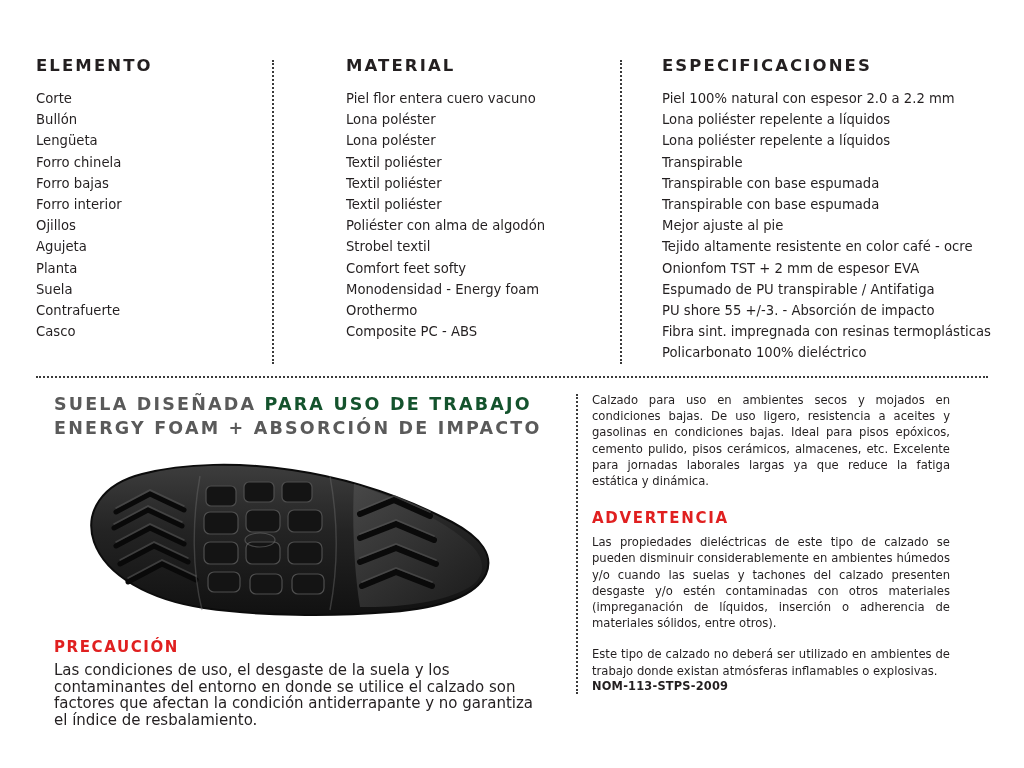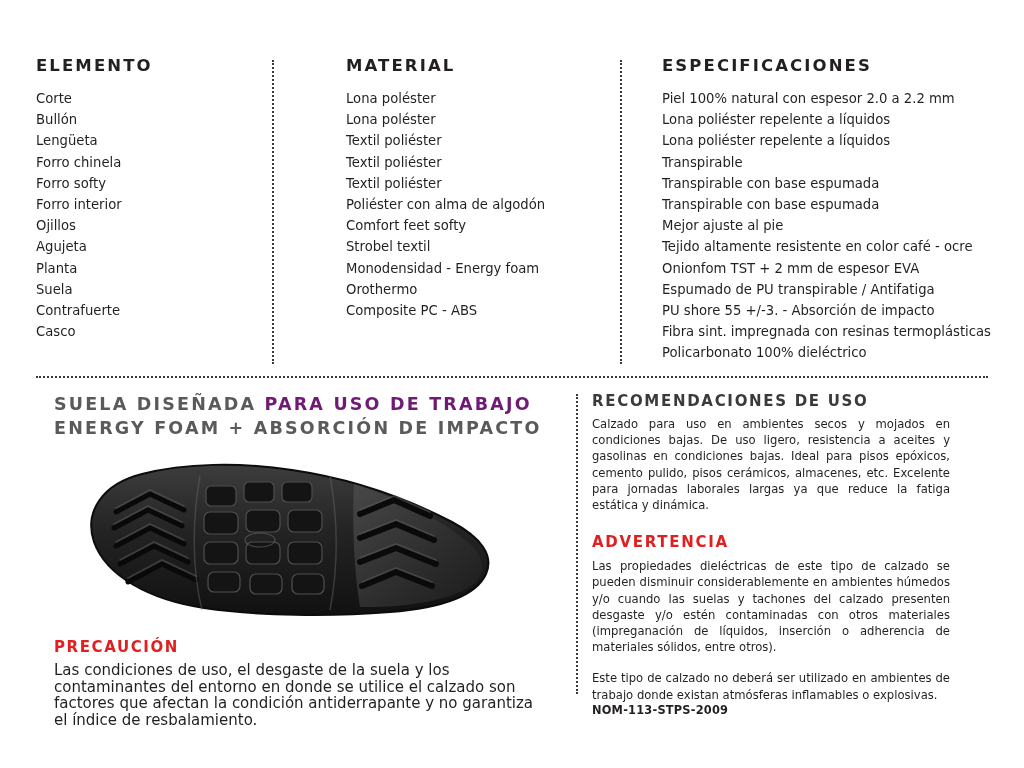--- a/index.html
+++ b/index.html
@@ -98,21 +98,21 @@
     width: 500px;
   }
   .sole-title {
     font-size: 17.5px;
     letter-spacing: 2.2px;
     font-weight: 700;
     line-height: 24px;
     color: #5a5a5a;
     margin: 0;
   }
-  .sole-title .hl { color: #701a75; }
+  .sole-title .hl { color: #14532d; }
 
   .sole-img-wrap {
     position: relative;
     margin-top: 10px;
     width: 470px;
     height: 180px;
   }
 
   .precaucion-title {
     color: #e02020;
@@ -187,40 +187,41 @@
 
     <div class="col-divider d1"></div>
     <div class="col-divider d2"></div>
 
     <div class="spec-col col-elemento">
       <div class="spec-head">ELEMENTO</div>
       <div class="spec-item">Corte</div>
       <div class="spec-item">Bullón</div>
       <div class="spec-item">Lengüeta</div>
       <div class="spec-item">Forro chinela</div>
-      <div class="spec-item">Forro softy</div>
+      <div class="spec-item">Forro bajas</div>
       <div class="spec-item">Forro interior</div>
       <div class="spec-item">Ojillos</div>
       <div class="spec-item">Agujeta</div>
       <div class="spec-item">Planta</div>
       <div class="spec-item">Suela</div>
       <div class="spec-item">Contrafuerte</div>
       <div class="spec-item">Casco</div>
     </div>
 
     <div class="spec-col col-material">
       <div class="spec-head">MATERIAL</div>
+      <div class="spec-item">Piel flor entera cuero vacuno</div>
       <div class="spec-item">Lona poléster</div>
       <div class="spec-item">Lona poléster</div>
       <div class="spec-item">Textil poliéster</div>
       <div class="spec-item">Textil poliéster</div>
       <div class="spec-item">Textil poliéster</div>
       <div class="spec-item">Poliéster con alma de algodón</div>
+      <div class="spec-item">Strobel textil</div>
       <div class="spec-item">Comfort feet softy</div>
-      <div class="spec-item">Strobel textil</div>
       <div class="spec-item">Monodensidad - Energy foam</div>
       <div class="spec-item">Orothermo</div>
       <div class="spec-item">Composite PC - ABS</div>
     </div>
 
     <div class="spec-col col-espec">
       <div class="spec-head">ESPECIFICACIONES</div>
       <div class="spec-item">Piel 100% natural con espesor 2.0 a 2.2 mm</div>
       <div class="spec-item">Lona poliéster repelente a líquidos</div>
       <div class="spec-item">Lona poliéster repelente a líquidos</div>
@@ -319,21 +320,20 @@
 
           <ellipse cx="206" cy="90" rx="15" ry="7" fill="none" stroke="#777" stroke-width="1.2" opacity="0.5"></ellipse>
         </svg>
       </div>
 
       <div class="precaucion-title">PRECAUCIÓN</div>
       <div class="precaucion-text">Las condiciones de uso, el desgaste de la suela y los contaminantes del entorno en donde se utilice el calzado son factores que afectan la condición antiderrapante y no garantiza el índice de resbalamiento.</div>
     </div>
 
     <div class="right-block">
-      <div class="reco-title">RECOMENDACIONES DE USO</div>
       <div class="reco-text">Calzado para uso en ambientes secos y mojados en condiciones bajas. De uso ligero, resistencia a aceites y gasolinas en condiciones bajas. Ideal para pisos epóxicos, cemento pulido, pisos cerámicos, almacenes, etc.  Excelente para jornadas laborales largas ya que reduce la fatiga estática y dinámica.</div>
 
       <div class="advert-title">ADVERTENCIA</div>
       <div class="advert-text">Las propiedades dieléctricas de este tipo de calzado se pueden disminuir considerablemente en ambientes húmedos y/o cuando las suelas y tachones del calzado presenten desgaste y/o estén contaminadas con otros materiales (impreganación de líquidos, inserción o adherencia de materiales sólidos, entre otros).</div>
       <div class="advert-text2">Este tipo de calzado no deberá ser utilizado en ambientes de trabajo donde existan atmósferas inflamables o explosivas.</div>
 
       <div class="norm">NOM-113-STPS-2009</div>
     </div>
   </div>
 

